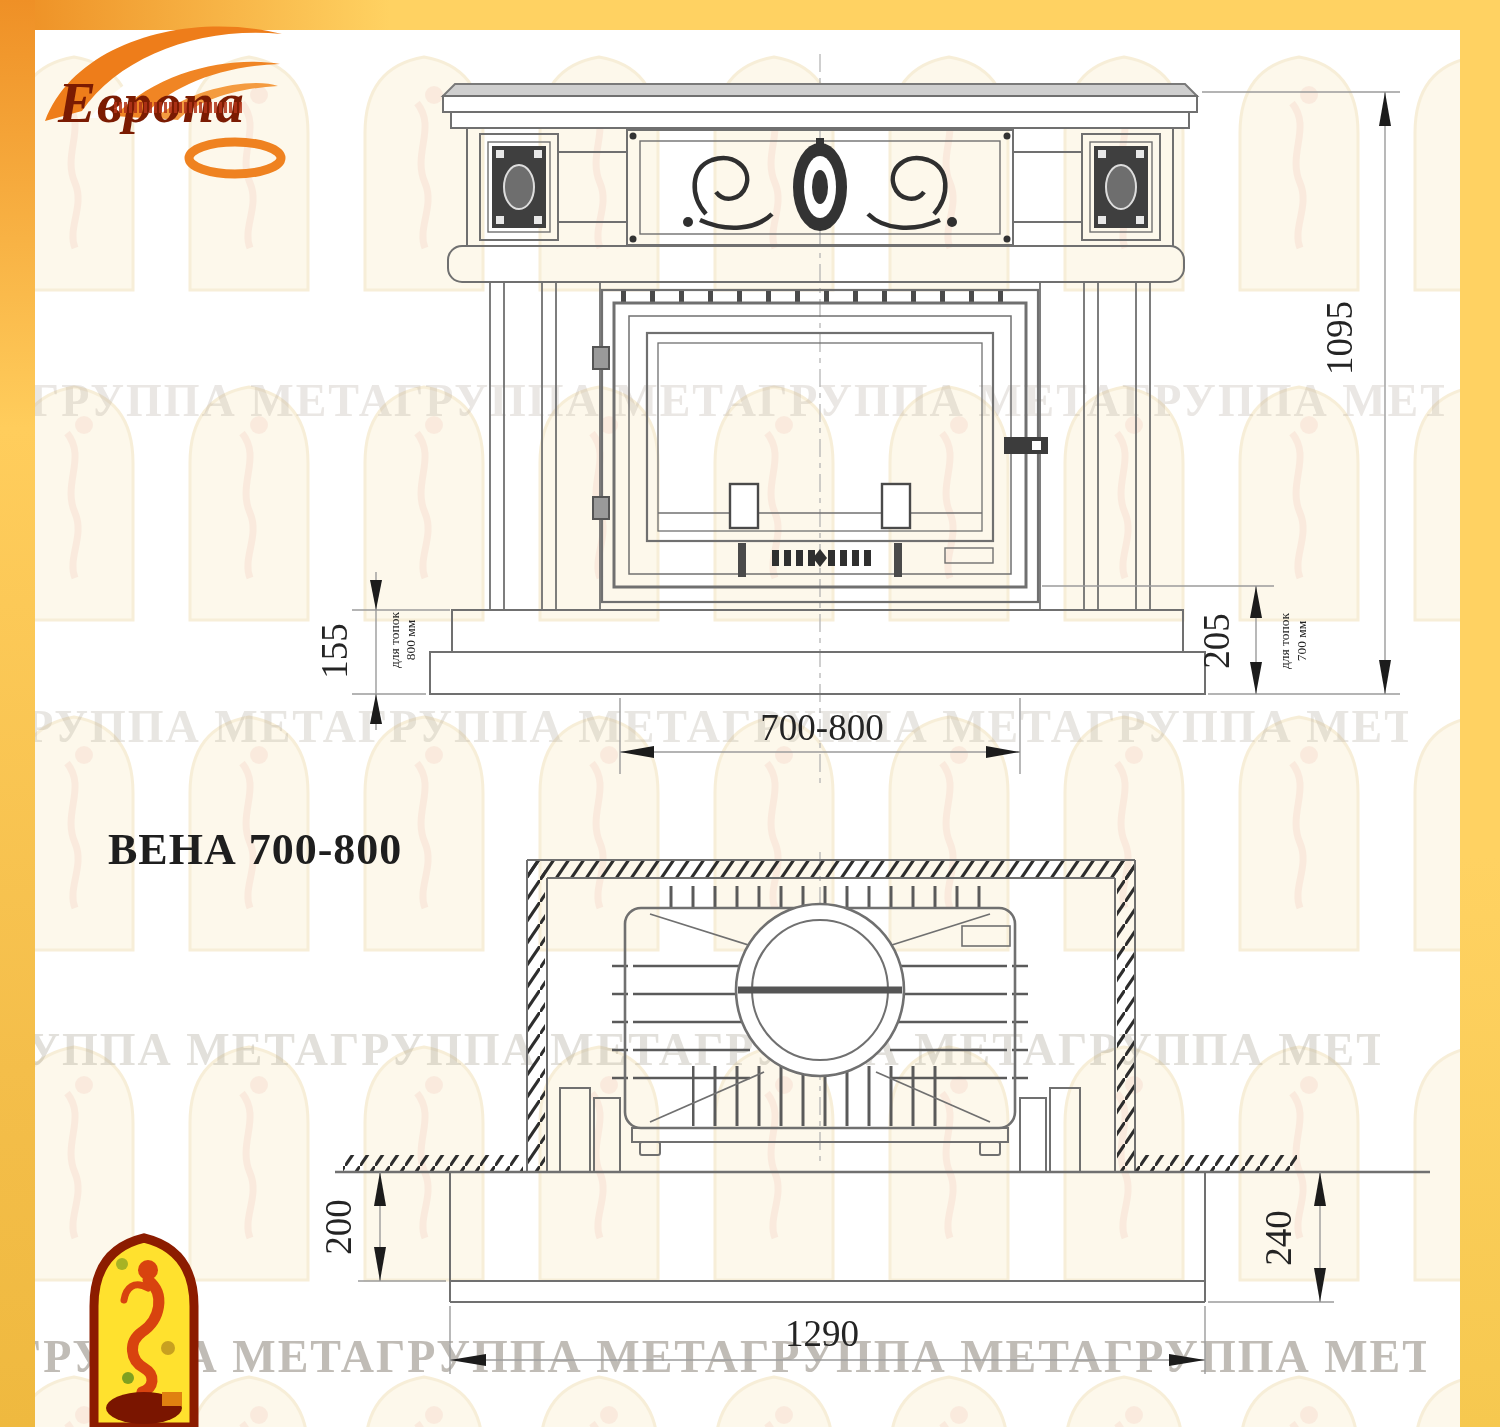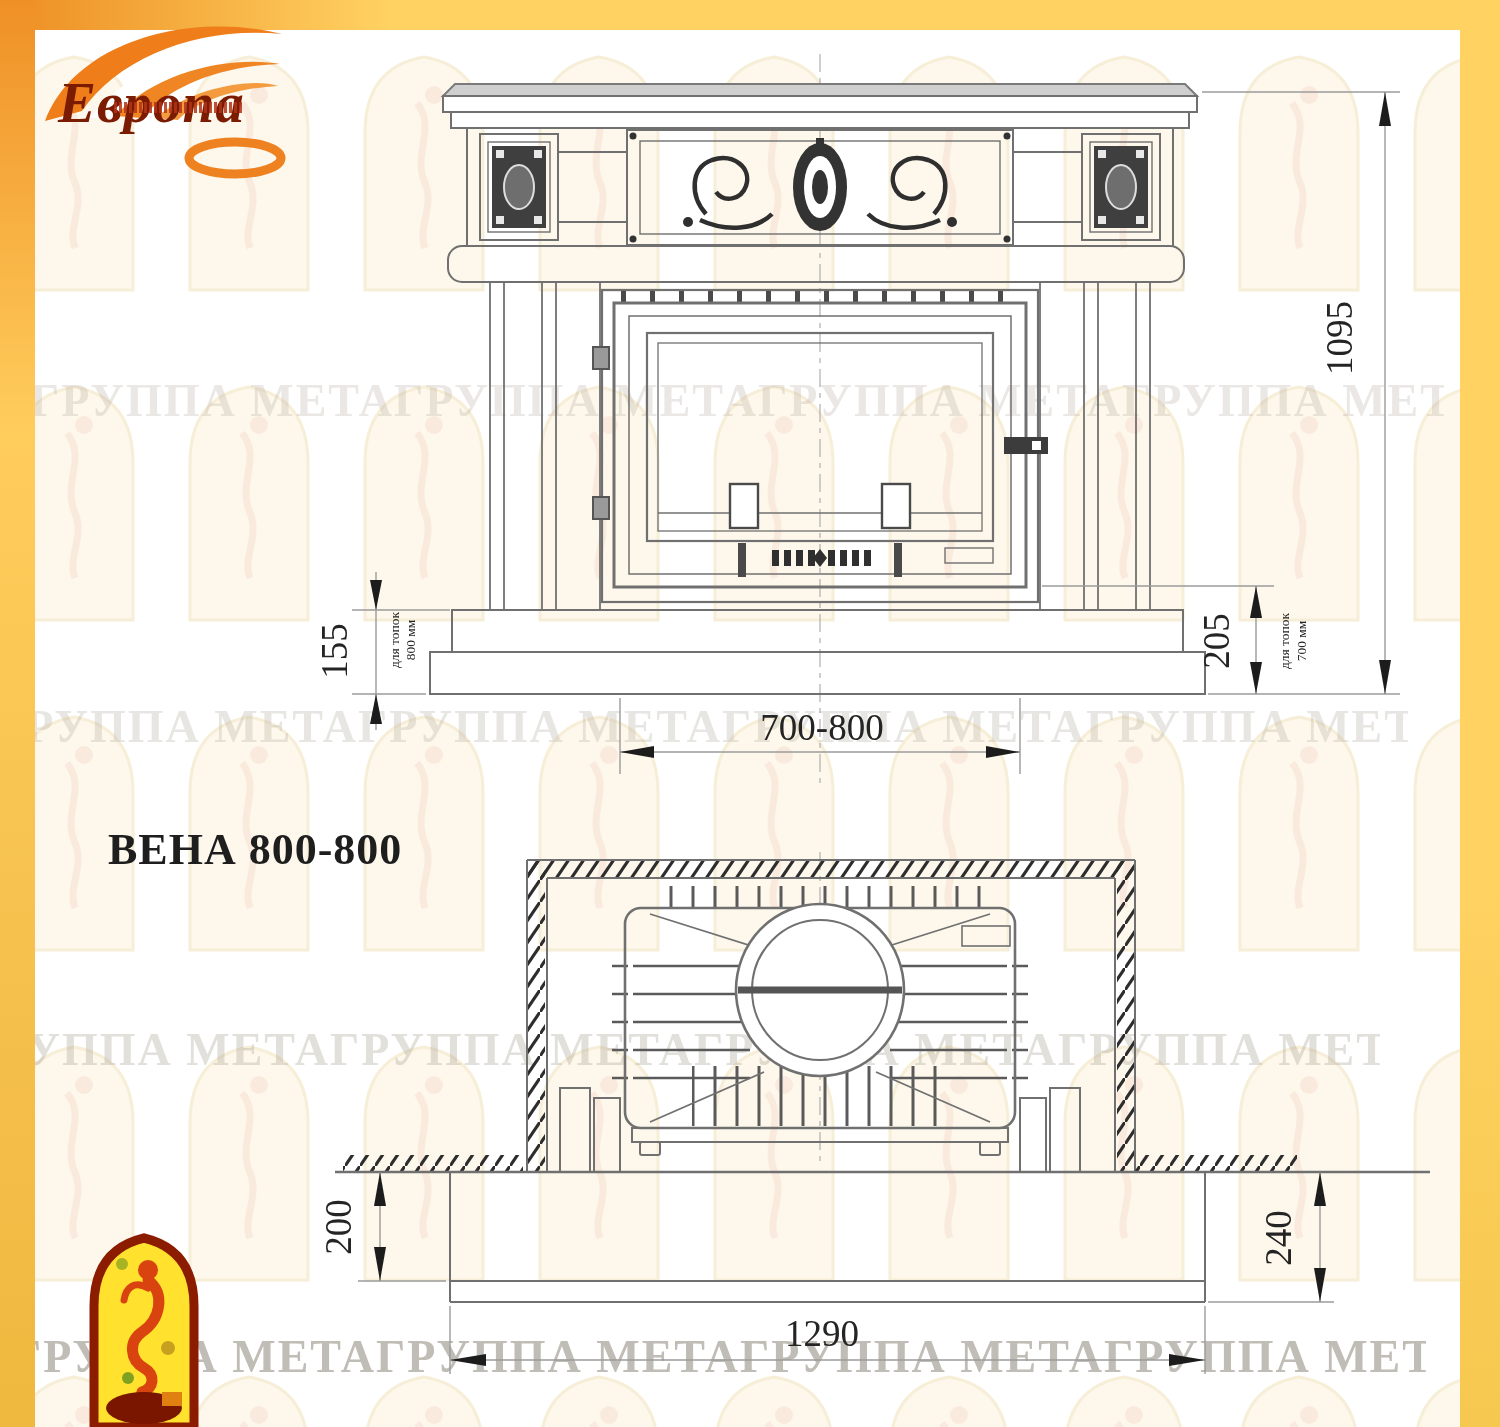--- a/index.html
+++ b/index.html
@@ -297,21 +297,21 @@
         <line x1="450" y1="1306" x2="450" y2="1374"></line>
         <line x1="1205" y1="1306" x2="1205" y2="1374"></line>
         <line x1="450" y1="1360" x2="1205" y2="1360"></line>
         <polygon points="450,1360 486,1354 486,1366" fill="#1c1c1c" stroke="none"></polygon>
         <polygon points="1205,1360 1169,1354 1169,1366" fill="#1c1c1c" stroke="none"></polygon>
         <text x="822" y="1346" text-anchor="middle" font-size="37" stroke="none">1290</text>
       </g>
     </g>
   </svg>
 
-  <div class="title">ВЕНА 800-800</div>
+  <div class="title">ВЕНА 700-800</div>
 
   <div class="logo">
     <svg class="logo-art" width="262" height="238" viewBox="0 0 262 238">
       <path d="M15,115 C45,35 160,5 252,28 C170,20 90,50 52,105 Z" fill="#EE7D1A"></path>
       <path d="M60,112 C105,52 195,35 252,44 C180,44 120,70 85,112 Z" fill="#ffffff"></path>
       <path d="M85,110 C130,62 205,50 250,58 C190,60 140,80 112,112 Z" fill="#F08524"></path>
       <path d="M125,112 C165,80 225,72 248,80 C205,82 165,96 148,114 Z" fill="#F49B40"></path>
       <ellipse cx="205" cy="152" rx="46" ry="16" fill="none" stroke="#EF8220" stroke-width="9"></ellipse>
     </svg>
     <div class="logo-text">Европа</div>

